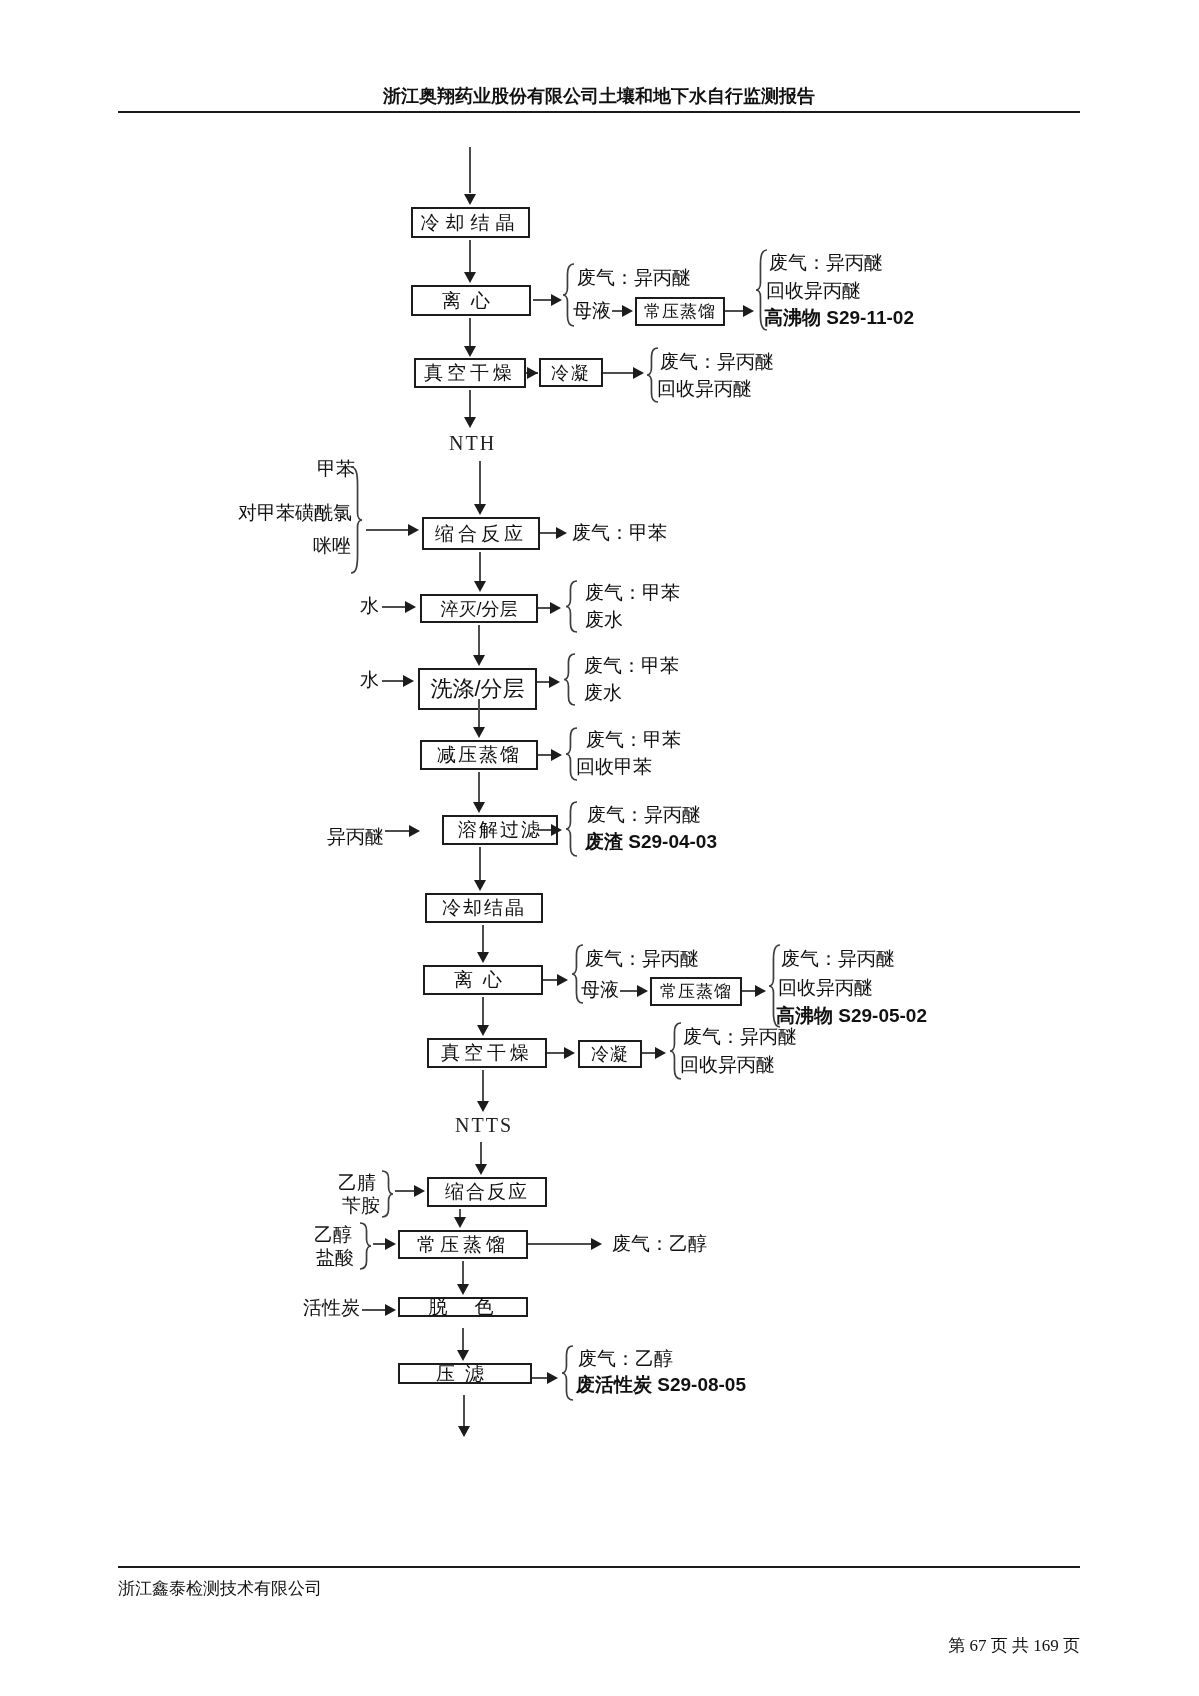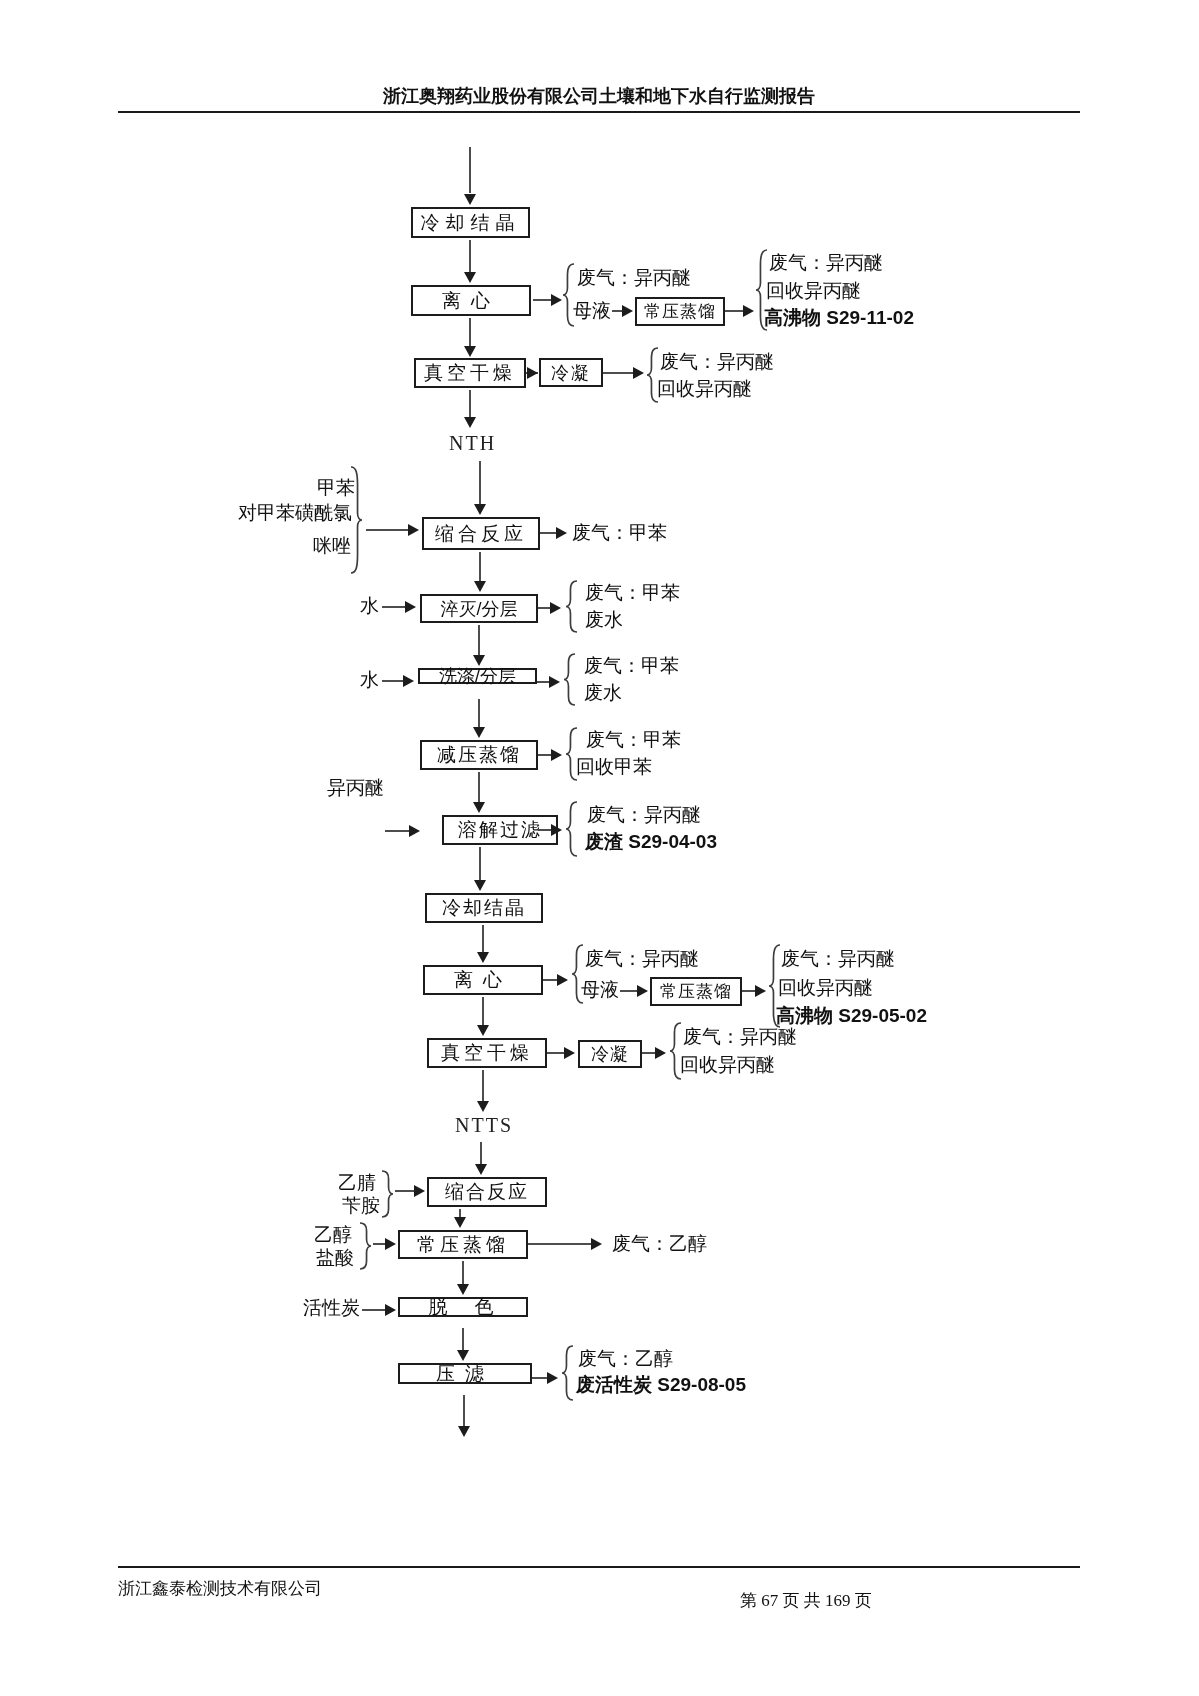--- a/index.html
+++ b/index.html
@@ -70,21 +70,21 @@
       </svg>
     </div>
   <div class="lbl" style="left:660px;top:351px">废气：异丙醚</div>
   <div class="lbl" style="left:657px;top:378px">回收异丙醚</div>
   <div class="vline" style="left:469px;top:390px;height:27px"></div>
   <div class="ahd" style="left:464px;top:417px"></div>
   <div class="inter" style="left:449px;top:432px">NTH</div>
 
   <div class="vline" style="left:479px;top:461px;height:43px"></div>
   <div class="ahd" style="left:474px;top:504px"></div>
-  <div class="lbl" style="left:317px;top:477px">甲苯</div>
+  <div class="lbl" style="left:317px;top:458px">甲苯</div>
   <div class="lbl" style="left:238px;top:502px">对甲苯磺酰氯</div>
   <div class="lbl" style="left:313px;top:535px">咪唑</div>
   <div class="brace br-r" style="left:350px;top:466px;height:108px">
       <svg width="13" height="108" viewBox="0 0 13 108" style="display:block;transform:scaleX(-1);">
         <path d="M 12 1 C 6.5 1 5.46 8 5.46 19.439999999999998 L 5.46 47 C 5.46 52 3 54 1 54 C 3 54 5.46 56 5.46 61 L 5.46 88.55999999999999 C 5.46 100 6.5 107 12 107" fill="none" stroke="#3d3d3d" stroke-width="1.7"></path>
       </svg>
     </div>
   <div class="hline" style="left:366px;top:529px;width:42px"></div>
   <div class="ahr" style="left:408px;top:524px"></div>
   <div class="box" style="left:422px;top:517px;width:118px;height:33px;letter-spacing:4px">缩合反应</div>
@@ -104,21 +104,21 @@
         <path d="M 12 1 C 6.5 1 5.46 5.300000000000001 5.46 9.54 L 5.46 19.5 C 5.46 24.5 3 26.5 1 26.5 C 3 26.5 5.46 28.5 5.46 33.5 L 5.46 43.46 C 5.46 47.7 6.5 52 12 52" fill="none" stroke="#3d3d3d" stroke-width="1.7"></path>
       </svg>
     </div>
   <div class="lbl" style="left:585px;top:582px">废气：甲苯</div>
   <div class="lbl" style="left:585px;top:609px">废水</div>
   <div class="vline" style="left:478px;top:625px;height:30px"></div>
   <div class="ahd" style="left:473px;top:655px"></div>
   <div class="lbl" style="left:360px;top:669px">水</div>
   <div class="hline" style="left:382px;top:680px;width:21px"></div>
   <div class="ahr" style="left:403px;top:675px"></div>
-  <div class="box" style="left:418px;top:668px;width:119px;height:16px;font-size:18px">洗涤/分层</div>
+  <div class="box" style="left:418px;top:668px;width:119px;height:42px;font-size:22px">洗涤/分层</div>
   <div class="hline" style="left:537px;top:681px;width:12px"></div>
   <div class="ahr" style="left:549px;top:676px"></div>
   <div class="brace" style="left:563px;top:653px;height:53px">
       <svg width="13" height="53" viewBox="0 0 13 53" style="display:block;">
         <path d="M 12 1 C 6.5 1 5.46 5.300000000000001 5.46 9.54 L 5.46 19.5 C 5.46 24.5 3 26.5 1 26.5 C 3 26.5 5.46 28.5 5.46 33.5 L 5.46 43.46 C 5.46 47.7 6.5 52 12 52" fill="none" stroke="#3d3d3d" stroke-width="1.7"></path>
       </svg>
     </div>
   <div class="lbl" style="left:584px;top:655px">废气：甲苯</div>
   <div class="lbl" style="left:584px;top:682px">废水</div>
   <div class="vline" style="left:478px;top:699px;height:28px"></div>
@@ -128,21 +128,21 @@
   <div class="ahr" style="left:551px;top:749px"></div>
   <div class="brace" style="left:565px;top:727px;height:54px">
       <svg width="13" height="54" viewBox="0 0 13 54" style="display:block;">
         <path d="M 12 1 C 6.5 1 5.46 5.4 5.46 9.719999999999999 L 5.46 20 C 5.46 25 3 27 1 27 C 3 27 5.46 29 5.46 34 L 5.46 44.279999999999994 C 5.46 48.6 6.5 53 12 53" fill="none" stroke="#3d3d3d" stroke-width="1.7"></path>
       </svg>
     </div>
   <div class="lbl" style="left:586px;top:729px">废气：甲苯</div>
   <div class="lbl" style="left:576px;top:756px">回收甲苯</div>
   <div class="vline" style="left:478px;top:772px;height:30px"></div>
   <div class="ahd" style="left:473px;top:802px"></div>
-  <div class="lbl" style="left:327px;top:777px">异丙醚</div>
+  <div class="lbl" style="left:327px;top:826px">异丙醚</div>
   <div class="hline" style="left:385px;top:830px;width:24px"></div>
   <div class="ahr" style="left:409px;top:825px"></div>
   <div class="box" style="left:442px;top:815px;width:116px;height:30px;letter-spacing:2px">溶解过滤</div>
   <div class="hline" style="left:538px;top:829px;width:13px"></div>
   <div class="ahr" style="left:551px;top:824px"></div>
   <div class="brace" style="left:565px;top:801px;height:56px">
       <svg width="13" height="56" viewBox="0 0 13 56" style="display:block;">
         <path d="M 12 1 C 6.5 1 5.46 5.6000000000000005 5.46 10.08 L 5.46 21 C 5.46 26 3 28 1 28 C 3 28 5.46 30 5.46 35 L 5.46 45.919999999999995 C 5.46 50.4 6.5 55 12 55" fill="none" stroke="#3d3d3d" stroke-width="1.7"></path>
       </svg>
     </div>
@@ -238,15 +238,15 @@
         <path d="M 12 1 C 6.5 1 5.46 5.6000000000000005 5.46 10.08 L 5.46 21 C 5.46 26 3 28 1 28 C 3 28 5.46 30 5.46 35 L 5.46 45.919999999999995 C 5.46 50.4 6.5 55 12 55" fill="none" stroke="#3d3d3d" stroke-width="1.7"></path>
       </svg>
     </div>
   <div class="lbl" style="left:578px;top:1348px">废气：乙醇</div>
   <div class="lbl code" style="left:576px;top:1374px">废活性炭 S29-08-05</div>
   <div class="vline" style="left:463px;top:1395px;height:31px"></div>
   <div class="ahd" style="left:458px;top:1426px"></div>
 
   <div class="rule" style="top:1566px"></div>
   <div class="foot" style="left:118px;top:1577px">浙江鑫泰检测技术有限公司</div>
-  <div class="foot" style="left:740px;top:1589px;width:340px;">第 67 页 共 169 页</div>
+  <div class="foot" style="left:740px;top:1634px;width:340px;text-align:right">第 67 页 共 169 页</div>
 
 </div>
 
 </body></html>

